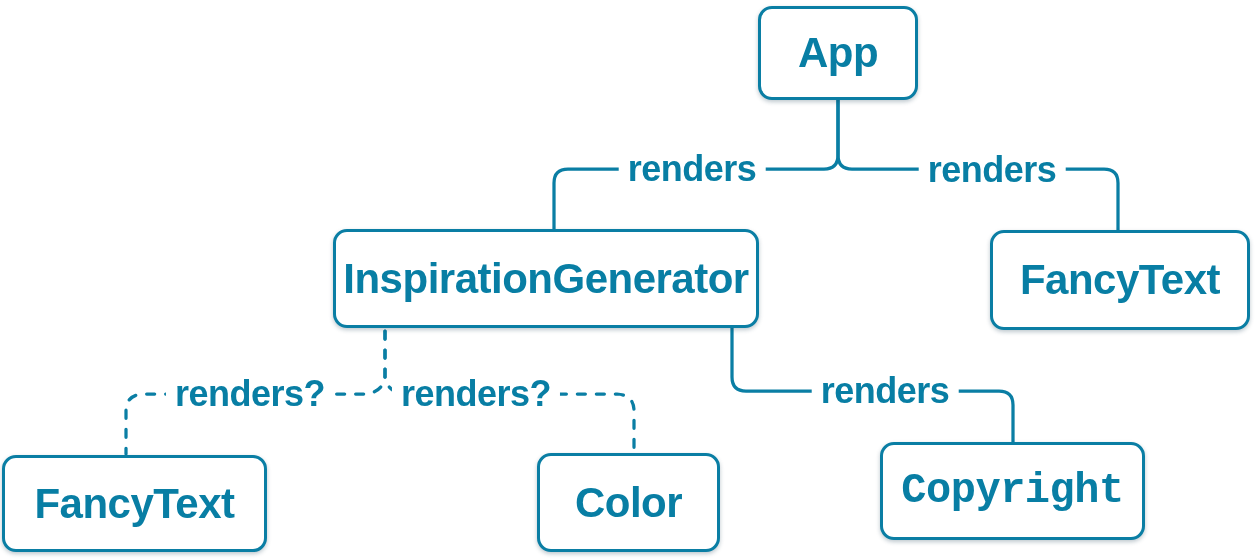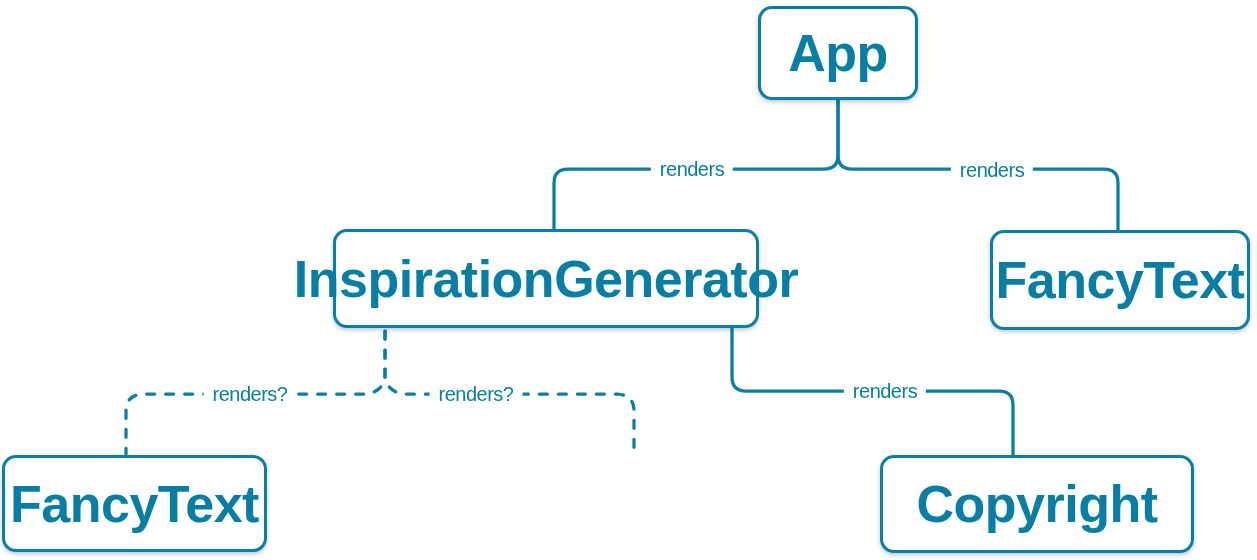--- a/index.html
+++ b/index.html
@@ -28,32 +28,32 @@
     position:absolute;
     box-sizing:border-box;
     background:var(--node-bg);
     border:3px solid var(--line);
     border-radius:14px;
     box-shadow:0 2px 4px rgba(21,58,79,0.28);
     display:flex;align-items:center;justify-content:center;
   }
   .node-label{
     color:var(--accent);
-    font-size:52px;
+    font-size:42px;
     font-weight:600;
     letter-spacing:-0.5px;
     white-space:nowrap;
   }
   .edge-label{
     position:absolute;
     transform:translate(-50%,-50%);
     background:var(--page-bg);
     color:var(--accent);
-    font-size:20px;
-    font-weight:400;
+    font-size:36px;
+    font-weight:700;
     letter-spacing:-0.5px;
     padding:0 9px;
     white-space:nowrap;
     line-height:1.1;
   }
 </style>
 </head>
 <body>
 
 <div id="stage">
@@ -81,18 +81,21 @@
   </div>
 
   <div class="node" style="left:990px;top:230px;width:260px;height:100px;">
     <span class="node-label">FancyText</span>
   </div>
 
   <div class="node" style="left:2px;top:455px;width:265px;height:97px;">
     <span class="node-label">FancyText</span>
   </div>
 
+  <div class="node" style="left:537px;top:453px;width:183px;height:99px;">
+    <span class="node-label">Color</span>
+  </div>
 
-  <div class="node" style="left:880px;top:455px;width:314px;height:98px;">
+  <div class="node" style="left:880px;top:442px;width:265px;height:98px;font-family:Liberation Mono, monospace;">
     <span class="node-label">Copyright</span>
   </div>
 
 </div>
 
 </body></html>

